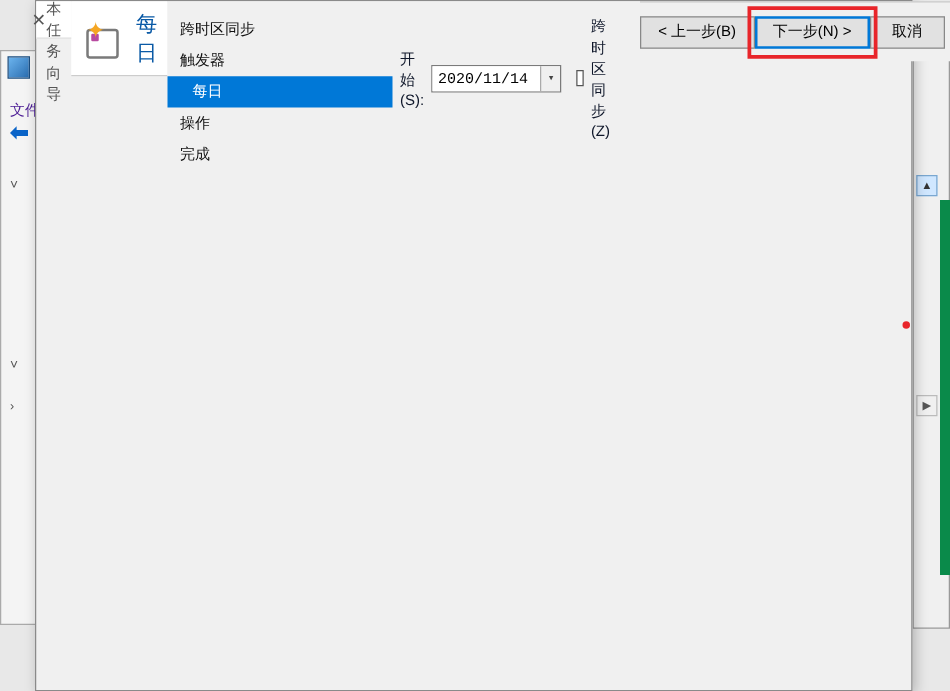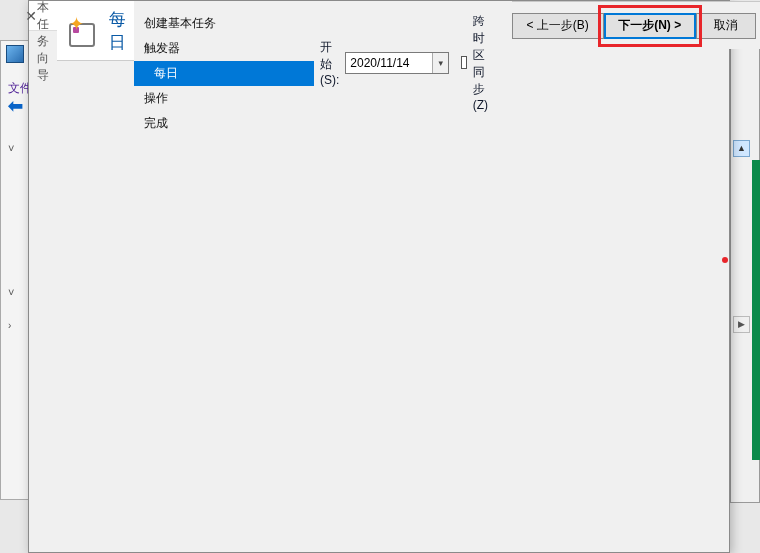--- a/index.html
+++ b/index.html
@@ -105,20 +105,21 @@
       position: relative;
     }
     
     .row { display: flex; align-items: center; gap: 6px; margin-bottom: 14px; }
     .label { font-size: 12px; color: #0f172a; }
     
     .date-combo {
       display: inline-flex; align-items: center;
       border: 1px solid #7a7a7a; background: #fff;
       height: 22px;
+      font-family: Liberation Mono, monospace;
     }
     .date-combo input { border: none; outline: none; width: 86px; height: 20px; padding: 0 4px; font-size: 12px; font-family: inherit; }
     .date-combo .dd { width: 16px; height: 20px; border-left: 1px solid #aaa; text-align: center; font-size: 9px; line-height: 20px; color: #444; background: #f0f0f0; }
     
     .time-spin {
       display: inline-flex; align-items: stretch;
       border: 1px solid #7a7a7a; background: #fff;
       height: 22px;
     }
     .time-spin input { border: none; outline: none; width: 72px; height: 20px; padding: 0 4px; font-size: 12px; font-family: inherit; }
@@ -163,21 +164,21 @@
     .btn {
       height: 26px;
       min-width: 92px;
       padding: 0 10px;
       border: 1px solid #888;
       background: #e1e1e1;
       font-size: 12px;
       font-family: inherit;
       cursor: pointer;
     }
-    .btn.default { border: 2px solid #0078d7; font-weight: bold; }
+    .btn.default { border: 2px solid #0078d7; }
     .btn-highlight {
       position: absolute;
       border: 3px solid #e8252a;
       pointer-events: none;
     }
   </style>
 </head>
 <body>
 
 <div class="bg-window bg1"></div>
@@ -205,21 +206,21 @@
     <div class="header-icon">
       <div class="header-icon-cal"></div>
       <div class="header-icon-star">✦</div>
     </div>
     <div class="header-title">每日</div>
   </div>
 
   <div class="body">
 
     <div class="sidebar">
-      <div class="side-item">创建基本任务</div>
+      <div class="side-item">跨时区同步</div>
       <div class="side-item">触发器</div>
       <div class="side-item child selected">每日</div>
       <div class="side-item">操作</div>
       <div class="side-item">完成</div>
     </div>
 
     <div class="content">
 
       <div class="row">
         <span class="label">开始(S):</span>

